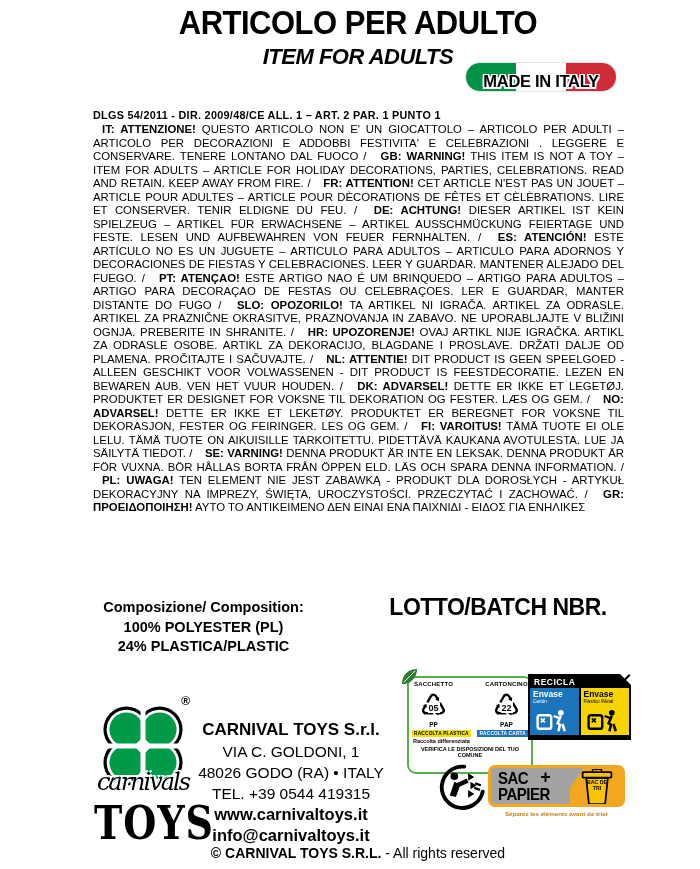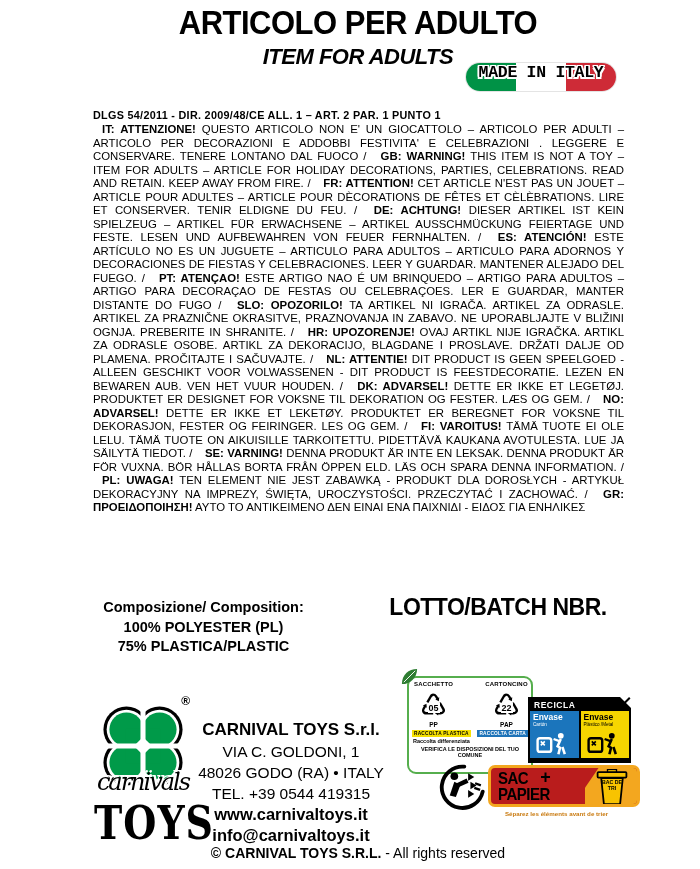--- a/index.html
+++ b/index.html
@@ -6,21 +6,21 @@
   body { width:700px; height:869px; font-family:"Liberation Sans", sans-serif; color:#000; }
   .page { position:relative; width:700px; height:869px; background:#fff; overflow:hidden;margin-left:8px; }
 
   .title { position:absolute; top:6px; left:0; width:700px; text-align:center;
            font-size:31px; font-weight:bold; letter-spacing:-0.5px; transform:scaleY(1.05); }
   .subtitle { position:absolute; top:44px; left:0; width:700px; text-align:center;
               font-size:22px; font-weight:bold; font-style:italic; letter-spacing:-0.5px; }
 
   .badge { position:absolute; left:458px; top:63px; width:150px; height:28px; border-radius:14px;
            background:linear-gradient(90deg,#009246 0 33.3%,#ffffff 33.3% 66.6%,#ce2b37 66.6% 100%);
-           display:flex; align-items:flex-start; justify-content:center; box-shadow:0 0 0 1px #e4e4e4;font-family:Liberation Mono, monospace; }
+           display:flex; align-items:flex-end; justify-content:center; box-shadow:0 0 0 1px #e4e4e4; }
   .badge-text { font-size:16.5px; font-weight:bold; letter-spacing:-0.3px;
            text-shadow:-1.5px -1.5px 0 #fff,1.5px -1.5px 0 #fff,-1.5px 1.5px 0 #fff,1.5px 1.5px 0 #fff,0 -1.5px 0 #fff,0 1.5px 0 #fff,-1.5px 0 0 #fff,1.5px 0 0 #fff; }
 
   .notice { position:absolute; left:85px; top:109px; width:531px; }
   .notice-heading { font-size:10.8px; font-weight:bold; letter-spacing:0.3px; margin-bottom:2px; }
   .notice-text { font-size:11.4px; line-height:13.5px; text-align:justify; }
   .notice-text .b { font-weight:bold;padding-left:9px; }
 
   .composition { position:absolute; left:93px; top:598px; width:205px; text-align:center; font-weight:bold; }
   .comp-title, .comp-line { font-size:14.5px; line-height:19.5px;text-align:center; }
@@ -41,21 +41,21 @@
               font-size:9px; font-weight:bold; background:#fff; padding:0 1px; }
   .mat-code { font-size:6.5px; font-weight:bold; margin-top:-2px; }
   .chips { display:flex; justify-content:space-between; padding:2px 3px 0 3px; }
   .chip { font-size:4.8px; font-weight:bold; padding:1px 2px; letter-spacing:0.2px; }
   .chip-plastica { background:#f5e003; color:#000; }
   .chip-carta { background:#1e73b8; color:#fff; }
   .sort-note1 { font-size:5.5px; font-weight:bold; padding-left:4px; margin-top:1px; }
   .sort-note2 { font-size:5.5px; font-weight:bold; text-align:center; margin-top:2px; }
 
   
-  .recicla { position:absolute; left:520px; top:697px; width:103px; height:66px;
+  .recicla { position:absolute; left:520px; top:674px; width:103px; height:66px;
              background:#000; border:2px solid #000; box-sizing:border-box; }
   .recicla-title { color:#fff; font-size:8.5px; font-weight:bold; letter-spacing:0.5px; padding:1px 0 1px 4px; }
   .recicla-notch { position:absolute; top:-2px; right:-2px; width:0; height:0;
              border-top:11px solid #fff; border-left:11px solid transparent; }
   .recicla-notch-line { position:absolute; top:2.5px; right:-2.5px; width:15px; height:2px;
              background:#000; transform:rotate(-45deg); }
   .recicla-panels { display:flex; gap:2px; padding:0 0 2px 0; }
   .panel { flex:1; height:47px; padding:2px 3px; box-sizing:border-box; }
   .panel-blue { background:#1b75bc; color:#fff; }
   .panel-yellow { background:#f6d600; color:#000; }
@@ -75,22 +75,22 @@
              font-family:"DejaVu Serif", serif; font-weight:bold;
              font-size:38px; letter-spacing:1px; transform:scaleY(1.25); transform-origin:top; }
 
   .company { position:absolute; left:178px; top:719px; width:210px; text-align:center; }
   .co-name { font-size:17px; font-weight:bold; line-height:22px; }
   .co-line { font-size:15.5px; line-height:21px; }
   .co-web  { font-size:16.5px; font-weight:bold; line-height:20.5px; }
 
   
   .triman { position:absolute; left:431px; top:764px; width:46px; height:46px; }
-  .sacbox { position:absolute; left:480px; top:765px; width:152px; height:42px; box-sizing:border-box;
-            border:3px solid #f3a71f; border-radius:7px; background:#b91c1c; display:flex; overflow:hidden; }
+  .sacbox { position:absolute; left:480px; top:765px; width:137px; height:42px; box-sizing:border-box;
+            border:3px solid #f3a71f; border-radius:7px; background:#a3a3a3; display:flex; overflow:hidden; }
   .sac-left { flex:1; padding:2px 0 0 7px; }
   .sac-row { display:flex; align-items:baseline; }
   .sac-word { font-size:15px; font-weight:bold; letter-spacing:-0.5px; line-height:16px; transform:scaleY(1.1); transform-origin:left; }
   .sac-plus { font-size:18px; font-weight:bold; margin-left:12px; line-height:14px; }
   .sac-right { position:relative; width:52px; background:#f3a71f;
                clip-path:polygon(26% 0,100% 0,100% 100%,0 100%,0 55%); }
   .bin { position:absolute; right:8px; top:1px; }
   .bin-label { position:absolute; right:13px; top:11px; width:24px; text-align:center;
                font-size:5.2px; font-weight:bold; line-height:6px; }
   .sac-caption { position:absolute; left:478px; top:810px; width:141px; text-align:center;
@@ -112,21 +112,21 @@
   </div>
 
   <div class="notice">
     <div class="notice-heading">DLGS 54/2011 - DIR. 2009/48/CE ALL. 1 – ART. 2 PAR. 1 PUNTO 1</div>
     <div class="notice-text"><span class="b">IT:  ATTENZIONE!</span><span> QUESTO ARTICOLO NON E' UN GIOCATTOLO – ARTICOLO PER ADULTI – ARTICOLO PER DECORAZIONI E ADDOBBI FESTIVITA' E CELEBRAZIONI . LEGGERE E CONSERVARE. TENERE LONTANO DAL FUOCO / </span><span class="b">GB: WARNING!</span><span> THIS ITEM IS NOT A TOY – ITEM FOR ADULTS – ARTICLE FOR HOLIDAY DECORATIONS, PARTIES, CELEBRATIONS. READ AND RETAIN. KEEP AWAY FROM FIRE. / </span><span class="b">FR: ATTENTION!</span><span> CET ARTICLE N'EST PAS UN JOUET – ARTICLE POUR ADULTES – ARTICLE POUR DÈCORATIONS DE FÊTES ET CÈLÈBRATIONS. LIRE ET CONSERVER.  TENIR ELDIGNE DU FEU. / </span><span class="b">DE: ACHTUNG!</span><span> DIESER ARTIKEL IST KEIN SPIELZEUG – ARTIKEL FÜR ERWACHSENE – ARTIKEL AUSSCHMÜCKUNG FEIERTAGE UND FESTE. LESEN UND AUFBEWAHREN VON FEUER FERNHALTEN. /  </span><span class="b">ES: ATENCIÓN!</span><span> ESTE ARTÍCULO NO ES UN JUGUETE – ARTICULO PARA ADULTOS – ARTICULO PARA ADORNOS Y DECORACIONES DE FIESTAS Y CELEBRACIONES. LEER Y GUARDAR. MANTENER ALEJADO DEL FUEGO. / </span><span class="b">PT: ATENÇAO!</span><span> ESTE ARTIGO NAO É UM BRINQUEDO – ARTIGO PARA ADULTOS – ARTIGO PARA DECORAÇAO DE FESTAS OU CELEBRAÇOES. LER E GUARDAR, MANTER DISTANTE DO FUGO  / </span><span class="b">SLO: OPOZORILO!</span><span> TA ARTIKEL NI IGRAČA. ARTIKEL ZA ODRASLE. ARTIKEL ZA PRAZNIČNE OKRASITVE, PRAZNOVANJA IN ZABAVO. NE UPORABLJAJTE V BLIŽINI OGNJA. PREBERITE IN SHRANITE.   / </span><span class="b">HR: UPOZORENJE!</span><span> OVAJ ARTIKL NIJE IGRAČKA. ARTIKL ZA ODRASLE OSOBE. ARTIKL ZA DEKORACIJO, BLAGDANE I PROSLAVE. DRŽATI DALJE OD PLAMENA. PROČITAJTE I SAČUVAJTE.  / </span><span class="b">NL: ATTENTIE!</span><span> DIT PRODUCT IS GEEN SPEELGOED - ALLEEN GESCHIKT VOOR VOLWASSENEN - DIT PRODUCT IS FEESTDECORATIE. LEZEN EN BEWAREN AUB. VEN HET VUUR HOUDEN. / </span><span class="b">DK: ADVARSEL!</span><span> DETTE ER IKKE ET LEGETØJ. PRODUKTET ER DESIGNET FOR VOKSNE TIL DEKORATION OG FESTER. LÆS OG GEM. / </span><span class="b">NO: ADVARSEL!</span><span> DETTE ER IKKE ET LEKETØY. PRODUKTET ER BEREGNET FOR VOKSNE TIL DEKORASJON, FESTER OG FEIRINGER. LES OG GEM. / </span><span class="b">FI: VAROITUS!</span><span> TÄMÄ TUOTE EI OLE LELU. TÄMÄ TUOTE ON AIKUISILLE TARKOITETTU. PIDETTÄVÄ KAUKANA AVOTULESTA. LUE JA SÄILYTÄ TIEDOT. / </span><span class="b">SE: VARNING!</span><span> DENNA PRODUKT ÄR INTE EN LEKSAK. DENNA PRODUKT ÄR FÖR VUXNA. BÖR HÅLLAS BORTA FRÅN ÖPPEN ELD. LÄS OCH SPARA DENNA INFORMATION. / </span><span class="b">PL: UWAGA!</span><span> TEN ELEMENT NIE JEST ZABAWKĄ - PRODUKT DLA DOROSŁYCH - ARTYKUŁ DEKORACYJNY NA IMPREZY, ŚWIĘTA, UROCZYSTOŚCI. PRZECZYTAĆ I ZACHOWAĆ. / </span><span class="b">GR: ΠΡΟΕΙΔΟΠΟΙΗΣΗ!</span><span> ΑΥΤΟ ΤΟ ΑΝΤΙΚΕΙΜΕΝΟ ΔΕΝ ΕΙΝΑΙ ΕΝΑ ΠΑΙΧΝΙΔΙ - ΕΙΔΟΣ ΓΙΑ ΕΝΗΛΙΚΕΣ</span></div>
   </div>
 
   <div class="composition">
     <div class="comp-title">Composizione/ Composition:</div>
     <div class="comp-line">100% POLYESTER (PL)</div>
-    <div class="comp-line">75% PLASTICA/PLASTIC</div>
+    <div class="comp-line">24% PLASTICA/PLASTIC</div>
   </div>
 
   <div class="lot">LOTTO/BATCH NBR.</div>
 
   <div class="sortbox">
     <svg class="leaf" viewBox="0 0 20 20">
       <path d="M2 18 C2 8 9 2 18 2 C18 11 11 18 2 18 Z" fill="#2e7d32"></path>
       <path d="M4 16 C8 12 12 8 16 4" stroke="#fff" stroke-width="1" fill="none"></path>
     </svg>
     <div class="sort-cols">

